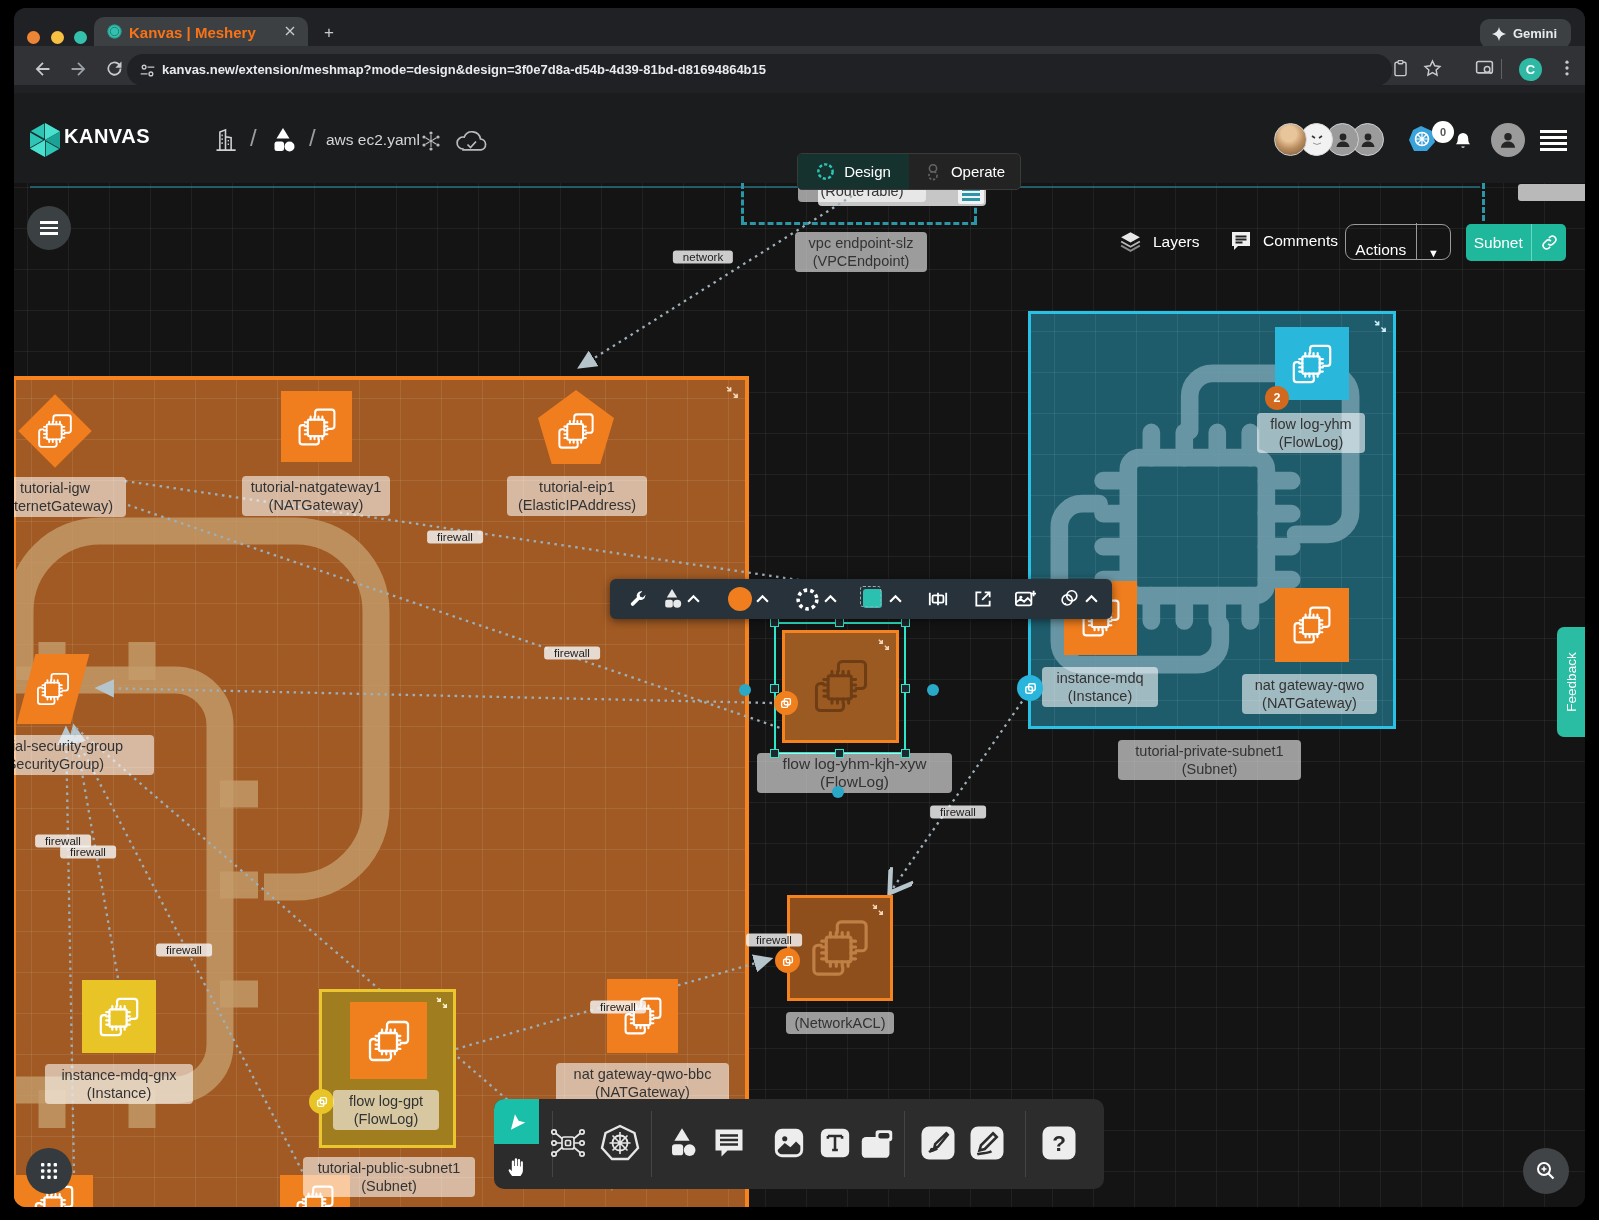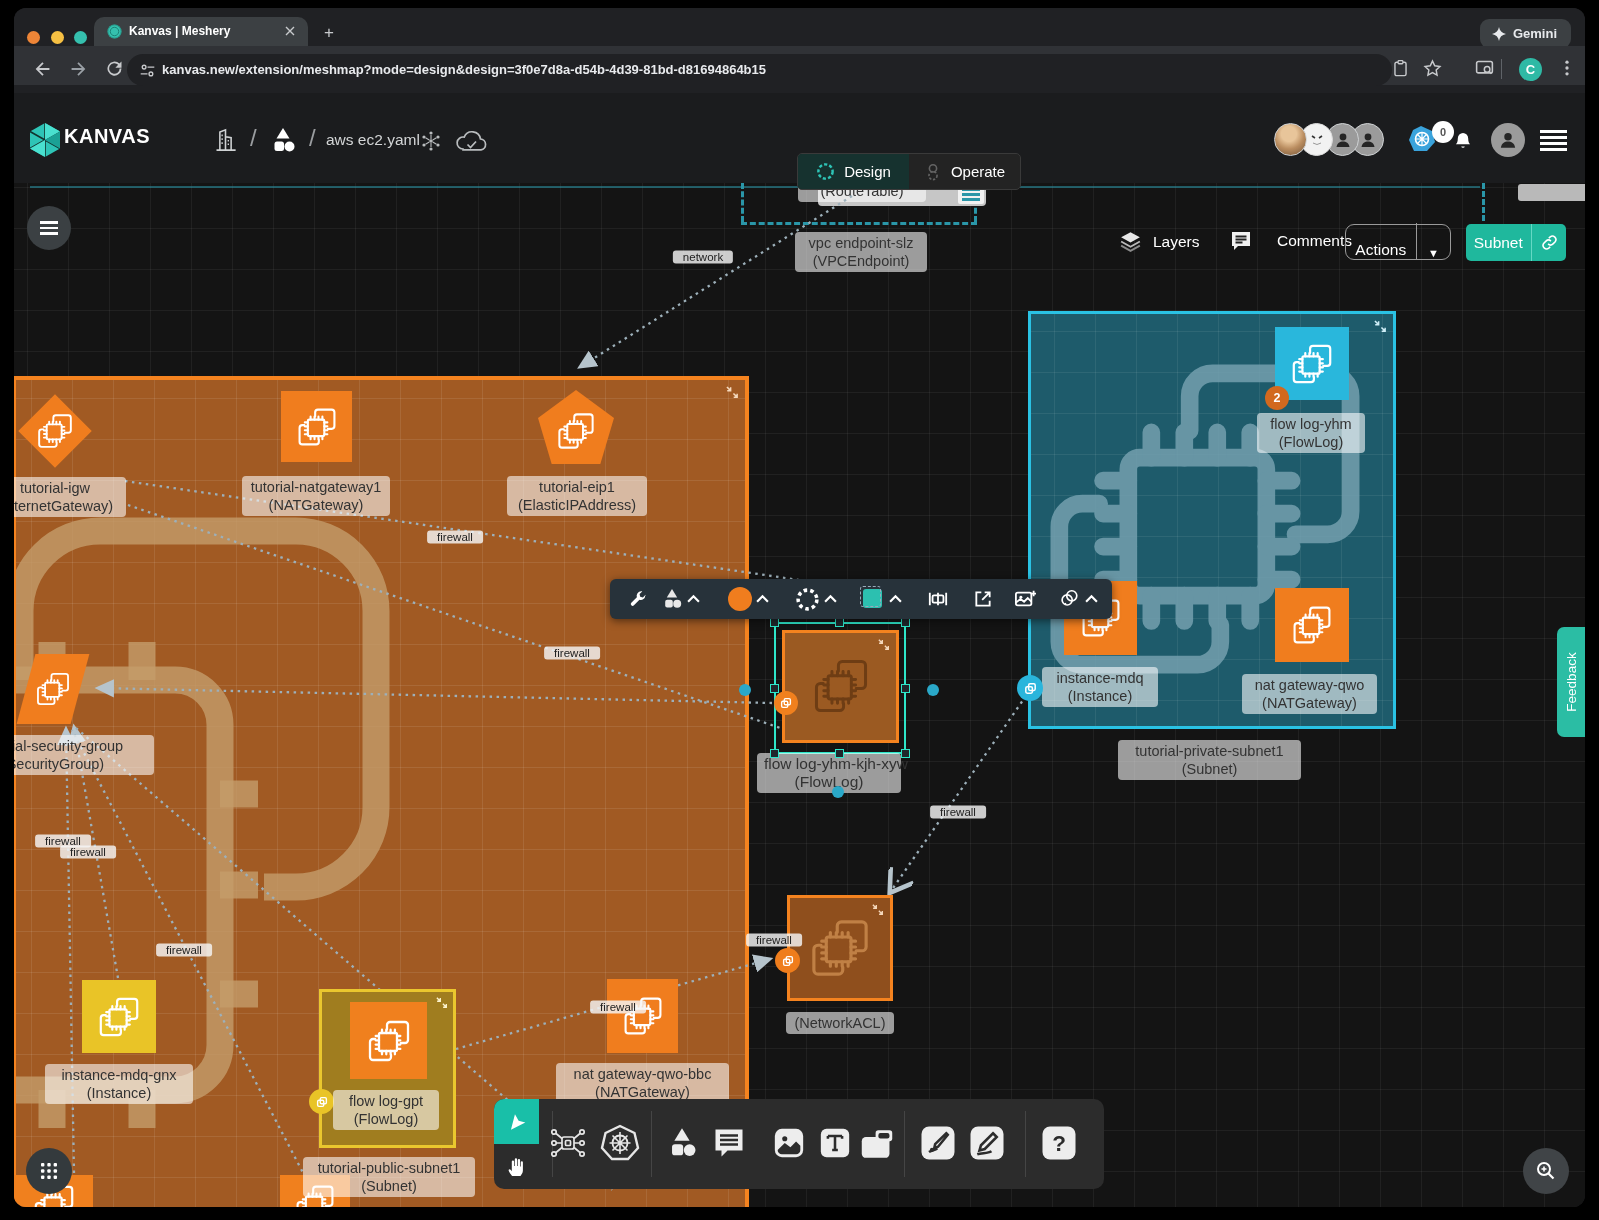--- a/index.html
+++ b/index.html
@@ -2,21 +2,21 @@
 <html><head>
 <meta charset="utf-8">
 <style>
 *{margin:0;padding:0;box-sizing:border-box;font-family:"Liberation Sans",sans-serif}
 html,body{width:1599px;height:1220px;background:#000;overflow:hidden;position:relative}
 .abs{position:absolute}
 .win{position:absolute;left:14px;top:8px;width:1571px;height:1199px;border-radius:12px;overflow:hidden;background:#202124}
 
 .titlebar{position:absolute;left:0;top:0;width:100%;height:38px;background:#202124}
 .tl{position:absolute;top:23px;width:13px;height:13px;border-radius:50%}
-.tab{position:absolute;left:80px;top:9px;width:214px;height:45px;background:#3c4043;border-radius:10px 10px 0 0;color:#ffffff;font-size:12px}
+.tab{position:absolute;left:80px;top:9px;width:214px;height:45px;background:#3c4043;border-radius:10px 10px 0 0;color:#f97316;font-size:15px}
 .newtab{position:absolute;left:310px;top:15px;color:#c8cacd;font-size:17px}
 .gembtn{position:absolute;right:14px;top:11px;height:29px;padding:0 14px 0 12px;background:#3c4043;border-radius:9px;color:#e8eaed;font-size:13px;display:flex;align-items:center;gap:7px;font-weight:bold}
 .toolbar{position:absolute;left:0;top:38px;width:100%;height:39px;background:#303236}
 .urlpill{position:absolute;left:113px;top:8px;width:1265px;height:32px;border-radius:16px;background:#202124;color:#e8eaed;font-size:13.5px;line-height:32px}
 .navic{position:absolute;top:12px;color:#c7c9cc}
 
 .appbar{position:absolute;left:0;top:85px;width:100%;height:90px;background:#1b1c1e}
 
 .canvas{position:absolute;left:0;top:175px;width:1571px;height:1024px;overflow:hidden;background:#141414}
 .grid{position:absolute;left:0;top:0;width:100%;height:100%;
@@ -348,21 +348,21 @@
         </svg>
       <svg class="abs" style="left:25px;top:22px;color:#6e3d14" width="62" height="62">
           <use href="#chip"></use>
         </svg>
     </div>
     <div class="circlebtn" style="left:760px;top:508px;width:24px;height:24px;background:#f0801e;color:#fff">
         <svg width="14" height="14">
           <use href="#mini"></use>
         </svg>
       </div>
-    <div class="lbl" style="left:743px;top:570px;width:144px;font-size:15.5px">flow log-yhm-kjh-xyw<br>(FlowLog)</div>
+    <div class="lbl" style="left:743px;top:570px;width:195px;font-size:15.5px">flow log-yhm-kjh-xyw<br>(FlowLog)</div>
 
     <div class="abs" style="left:756px;top:435px;width:9px;height:9px;background:#20262b;border:1.5px solid #2ee6c9"></div>
     <div class="abs" style="left:821px;top:435px;width:9px;height:9px;background:#20262b;border:1.5px solid #2ee6c9"></div>
     <div class="abs" style="left:887px;top:435px;width:9px;height:9px;background:#20262b;border:1.5px solid #2ee6c9"></div>
     <div class="abs" style="left:756px;top:501px;width:9px;height:9px;background:#20262b;border:1.5px solid #2ee6c9"></div>
     <div class="abs" style="left:887px;top:501px;width:9px;height:9px;background:#20262b;border:1.5px solid #2ee6c9"></div>
     <div class="abs" style="left:756px;top:566px;width:9px;height:9px;background:#20262b;border:1.5px solid #2ee6c9"></div>
     <div class="abs" style="left:821px;top:566px;width:9px;height:9px;background:#20262b;border:1.5px solid #2ee6c9"></div>
     <div class="abs" style="left:887px;top:566px;width:9px;height:9px;background:#20262b;border:1.5px solid #2ee6c9"></div>
     <div class="circlebtn" style="left:725px;top:501px;width:12px;height:12px;background:#2aa8c8"></div>
@@ -442,21 +442,21 @@
     </div>
 
     <div class="abs" style="left:1104px;top:46px;display:flex;align-items:center;gap:10px;color:#fff;font-size:15.5px">
       <svg width="25" height="25" viewBox="0 0 24 24">
           <path d="M12 3 L21 8 12 13 3 8z" fill="#e8e8e8"></path>
           <path d="M3 12l9 5 9-5" fill="none" stroke="#b9b9b9" stroke-width="1.8"></path>
           <path d="M3 16l9 5 9-5" fill="none" stroke="#8a8a8a" stroke-width="1.8"></path>
         </svg>
       <span>Layers</span>
     </div>
-    <div class="abs" style="left:1215px;top:46px;display:flex;align-items:center;gap:24px;color:#fff;font-size:15.5px">
+    <div class="abs" style="left:1215px;top:46px;display:flex;align-items:center;gap:10px;color:#fff;font-size:15.5px">
       <svg width="24" height="24" viewBox="0 0 24 24">
           <path d="M3 3h18v14H9l-4 4v-4H3z" fill="#f0f0f0"></path>
           <path d="M6.5 7.5h11M6.5 10.5h11M6.5 13.5h7" stroke="#222" stroke-width="1.9"></path>
         </svg>
       <span>Comments</span>
     </div>
     <div class="abs" style="left:1331px;top:41px;width:106px;height:36px;border:1.5px solid #9a9a9a;border-radius:9px;display:flex;align-items:flex-end;color:#fff;font-size:15.5px">
       <span style="flex:1;text-align:center">Actions</span>
       <div style="width:1.5px;height:36px;background:#9a9a9a"></div>
       <div style="width:33px;text-align:center;font-size:11px">▼</div>

